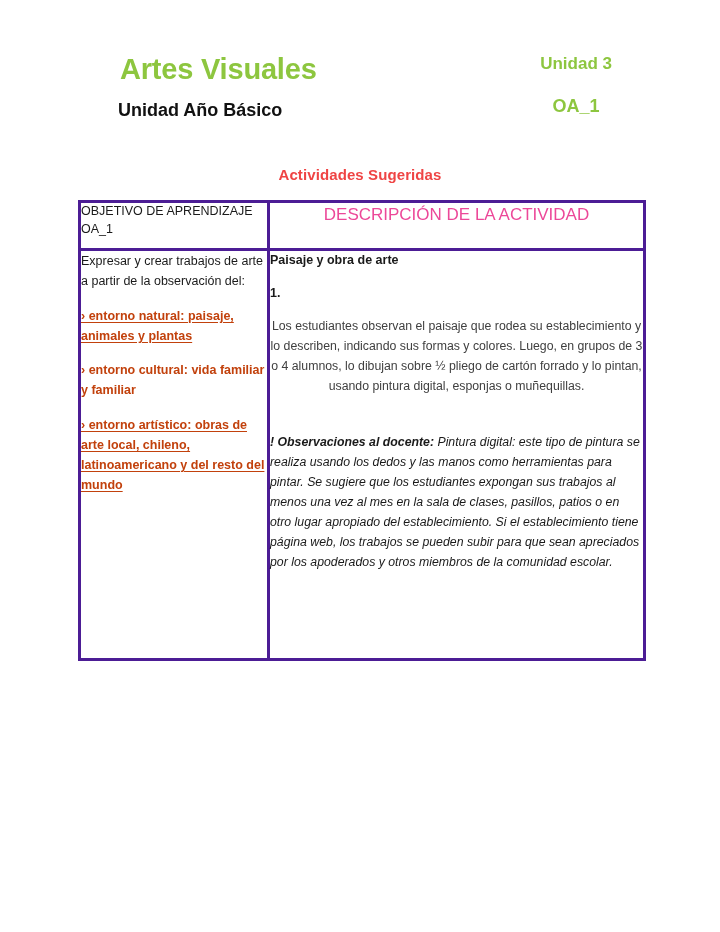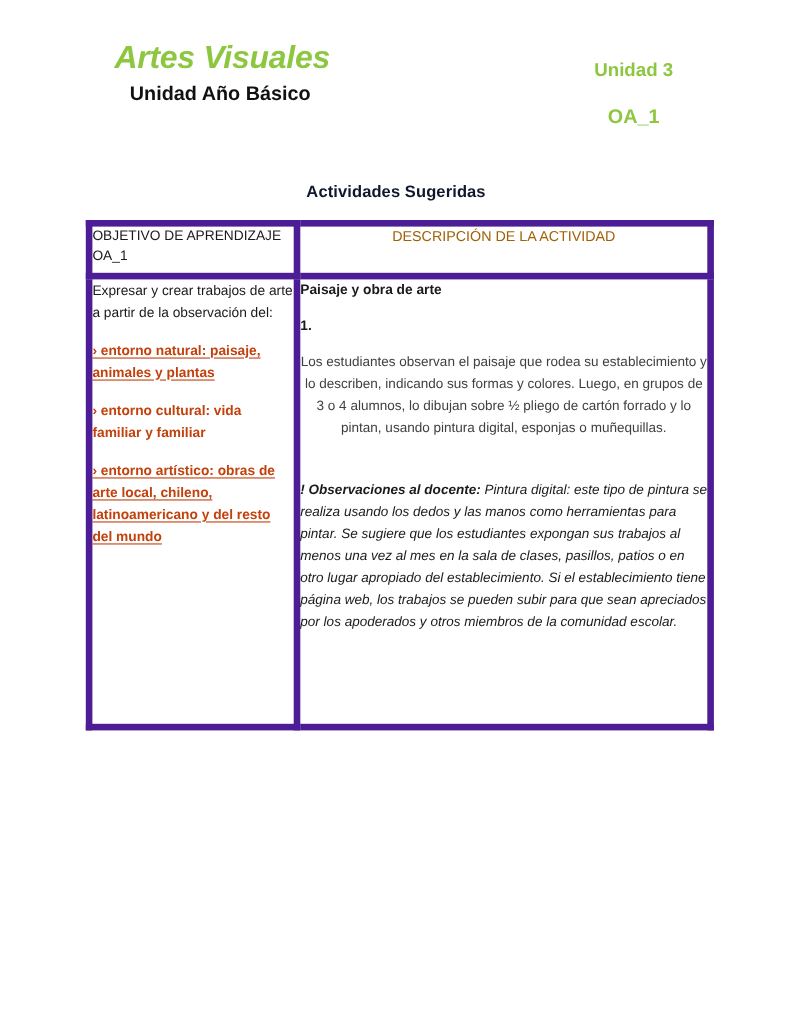--- a/index.html
+++ b/index.html
@@ -36,23 +36,22 @@
     position: absolute;
     left: 104px;
     top: 0;
   }
   .doc-title {
     font-size: 29px;
     font-weight: bold;
     color: #8DC63F;
     line-height: 1.08;
     letter-spacing: -0.2px;
-    margin: 0;
-    white-space: nowrap;
-    font-style: italic;
+    margin: 16px;
+    white-space: nowrap;
   }
   .doc-subtitle {
     font-size: 18px;
     font-weight: bold;
     color: #111111;
     line-height: 1.1;
     margin: 7px 0 0 14px;
     white-space: nowrap;
   }
   .header-right {
@@ -79,59 +78,59 @@
 
   
   .section-heading {
     position: absolute;
     left: 0;
     top: 166px;
     width: 720px;
     text-align: center;
     font-size: 15px;
     font-weight: bold;
-    color: #0f172a;
+    color: #ef4444;
     letter-spacing: 0.1px;
   }
 
   
   .activity-table {
     position: absolute;
     left: 78px;
     top: 200px;
     width: 565px;
     border-collapse: collapse;
     table-layout: fixed;
   }
   .activity-table td,
   .activity-table th {
-    border: 6px solid #4c1d95;
+    border: 3px solid #4c1d95;
     vertical-align: top;
     padding: 0;
   }
   .col-objective { width: 189px; }
   .col-description { width: 376px; }
 
   .th-objective {
     padding: 7px 9px 16px 9px;
     font-size: 12.5px;
     font-weight: normal;
     text-align: left;
     line-height: 1.42;
     color: #1a1a1a;
     height: 48px;
     box-sizing: border-box;
   }
   .th-description {
     padding: 7px 9px 16px 9px;
-    font-size: 13px;
+    font-size: 17px;
     font-weight: normal;
     text-align: center;
     line-height: 1.42;
-    color: #a16207;
+    color: #ec4899;
     height: 48px;
     box-sizing: border-box;
   }
 
   .td-objective {
     padding: 10px 10px 14px 9px;
     height: 410px;
     box-sizing: border-box;
   }
   .td-description {

